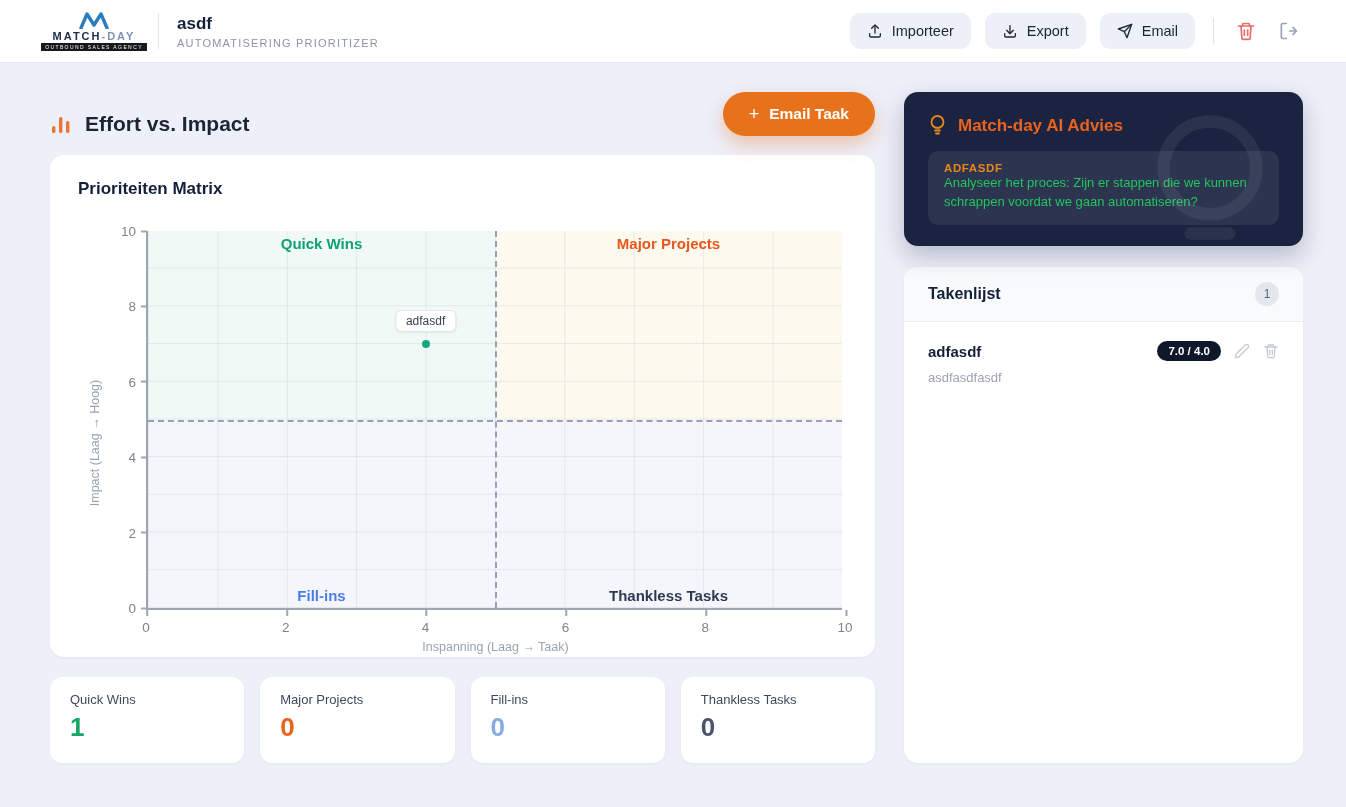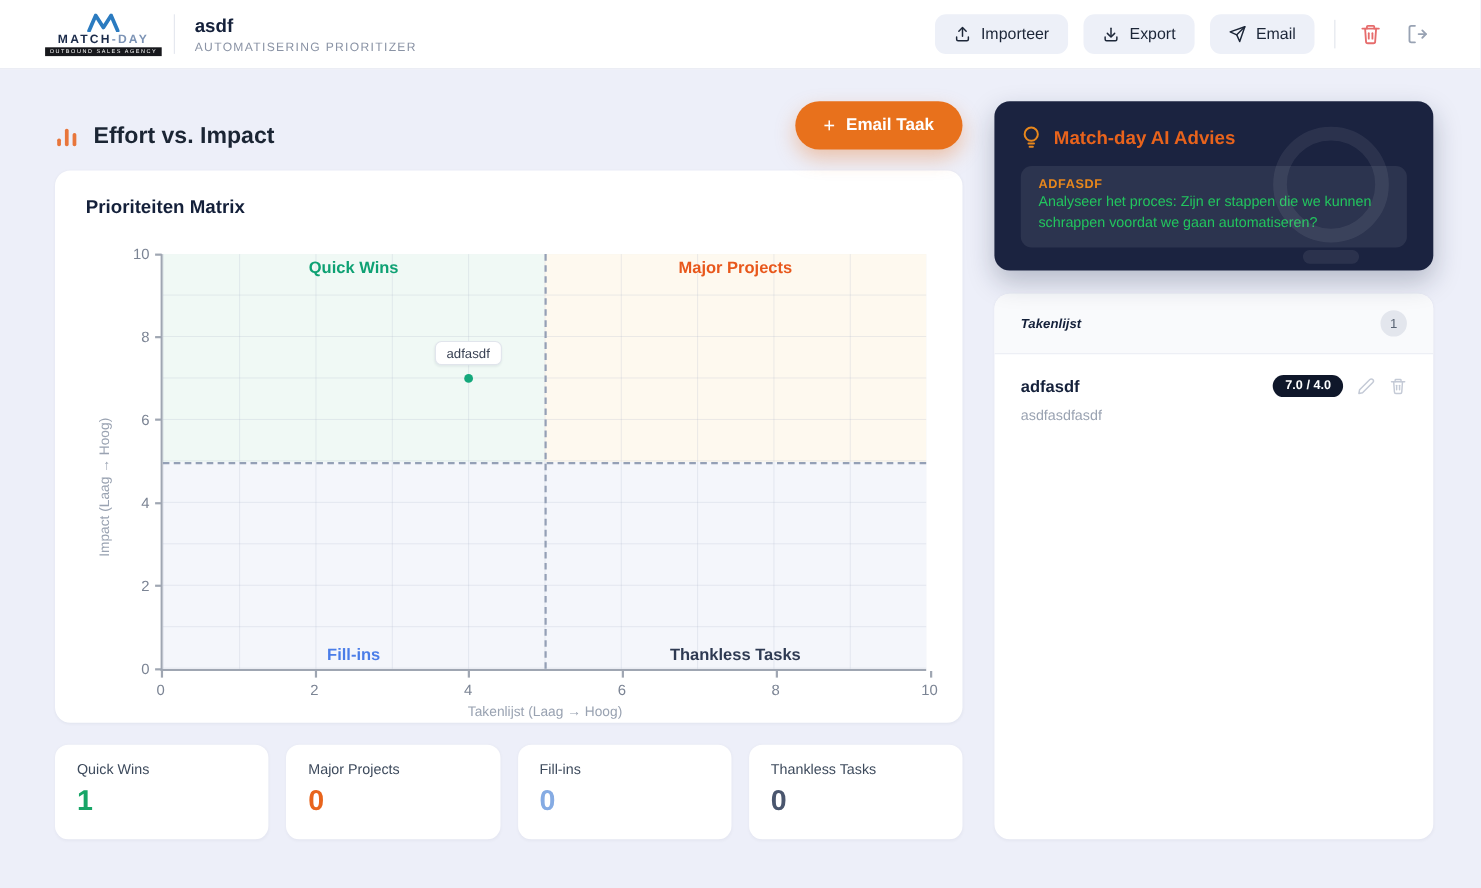--- a/index.html
+++ b/index.html
@@ -95,21 +95,21 @@
     border-radius:10px; padding:11px 16px 13px; }
   .ai-item-title { color:#E8871C; font-size:11.5px; font-weight:bold; letter-spacing:.6px; }
   .ai-item-text { color:#22c55e; font-size:13px; line-height:1.45; }
   .ai-watermark { position:absolute; right:18px; top:14px; opacity:.07; z-index:2; pointer-events:none; }
 
   
   .task-card { background:#fff; border-radius:14px; margin-top:21px; height:496px; overflow:hidden;
     box-shadow:0 1px 3px rgba(20,30,60,.04); }
   .task-head { display:flex; align-items:center; justify-content:space-between;
     padding:15px 24px; background:#F9FAFC; border-bottom:1px solid #ECEEF4; }
-  .task-head-title { font-size:12px; font-weight:bold; color:#14203A;font-style:italic; }
+  .task-head-title { font-size:16px; font-weight:bold; color:#14203A; }
   .task-count { width:24px; height:24px; border-radius:50%; background:#E3E6ED; color:#5A6474;
     font-size:12px; display:flex; align-items:center; justify-content:center; }
   .task-item { padding:19px 24px; }
   .task-row1 { display:flex; align-items:center; justify-content:space-between; }
   .task-name { font-size:15px; font-weight:bold; color:#14203A; }
   .task-right { display:flex; align-items:center; gap:13px; }
   .score-pill { background:#0f172a; color:#fff; font-size:11.5px; font-weight:bold;
     padding:4px 11px; border-radius:999px; }
   .task-desc { color:#9AA3B2; font-size:13px; margin-top:9px; }
 </style>
@@ -226,21 +226,21 @@
         </div>
 
         <div class="xticks">
           <span class="xtick" style="left:0%">0</span>
           <span class="xtick" style="left:20%">2</span>
           <span class="xtick" style="left:40%">4</span>
           <span class="xtick" style="left:60%">6</span>
           <span class="xtick" style="left:80%">8</span>
           <span class="xtick" style="left:100%">10</span>
         </div>
-        <div class="x-axis-label">Takenlijst (Laag → Hoog)</div>
+        <div class="x-axis-label">Inspanning (Laag → Taak)</div>
       </div>
     </div>
 
     <div class="stats-row">
       <div class="stat-card">
         <div class="stat-label">Quick Wins</div>
         <div class="stat-value v-green">1</div>
       </div>
       <div class="stat-card">
         <div class="stat-label">Major Projects</div>

